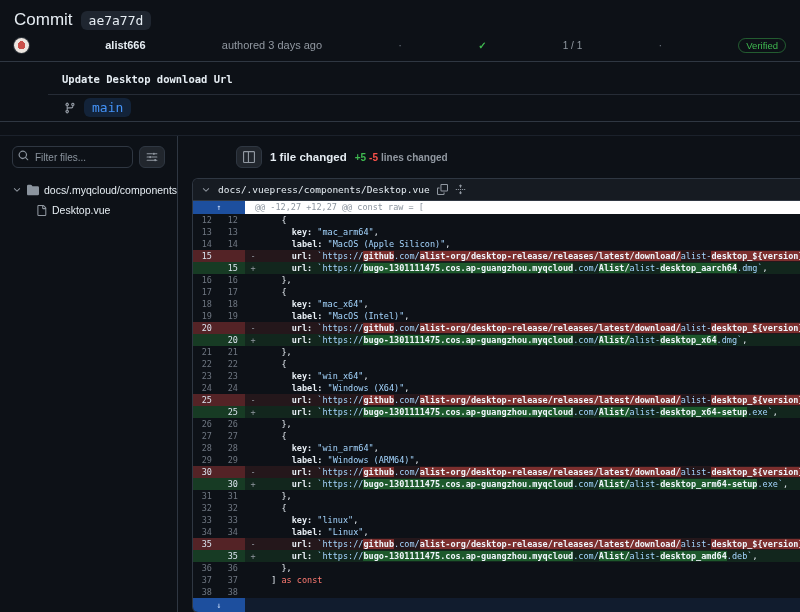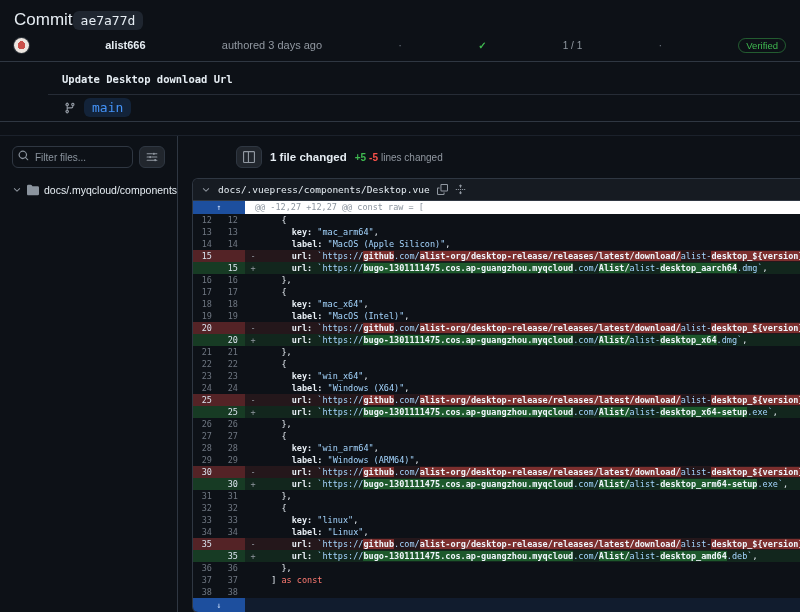--- a/index.html
+++ b/index.html
@@ -5,21 +5,21 @@
   * { margin:0; padding:0; box-sizing:border-box; }
   html,body { width:800px; height:612px; overflow:hidden; }
   body {
     background:#0d1117;
     color:#e6edf3;
     font-family:"Liberation Sans", sans-serif;
   }
 
   
   .commit-header { padding:8px 14px 0 14px; }
-  .commit-title { font-size:17px; font-weight:400; color:#e6edf3; display:flex; align-items:center; height:24px; }
+  .commit-title { font-size:17px; font-weight:400; color:#e6edf3; display:flex; align-items:center; gap:8px; height:24px; }
   .sha-chip { font-family:"DejaVu Sans Mono", monospace; font-size:13px; background:#1f2630; padding:2px 8px; border-radius:6px; color:#e6edf3; }
   .author-row { display:flex; align-items:center; gap:5px; margin-top:4px; height:18px; font-size:11px; color:#9198a1;justify-content:space-between; }
   .avatar { width:15px; height:15px; border-radius:50%; background:radial-gradient(circle at 50% 48%, #c9504a 0 37%, #ece6e1 37% 100%); box-shadow:0 0 0 1px #30363d; flex:0 0 auto; }
   .author-name { font-weight:700; color:#e6edf3; font-size:11px; }
   .sep { color:#6e7681; }
   .check-glyph { color:#3fb950; font-size:10px; font-weight:700; }
   .checks-count { font-size:10px; color:#9198a1; }
   .verified-badge { font-size:9.5px; color:#3fb950; border:1px solid rgba(63,185,80,0.45); border-radius:999px; padding:1px 7px; line-height:11px; }
 
   
@@ -46,21 +46,21 @@
   .tree-chevron { width:10px; height:10px; color:#9198a1; flex:0 0 auto; }
   .tree-folder { width:12px; height:12px; color:#8b949e; flex:0 0 auto; }
   .tree-file { width:11px; height:11px; color:#9198a1; flex:0 0 auto; }
 
   
   .diff-main { flex:1; padding:10px 0 0 14px; min-width:0; }
   .diff-toolbar { display:flex; align-items:center; gap:8px; height:22px;padding-left:44px; }
   .files-changed { font-size:11.5px; font-weight:700; color:#e6edf3; }
   .adds { color:#3fb950; font-size:10px; font-weight:700; }
   .dels { color:#f85149; font-size:10px; font-weight:700; }
-  .lines-changed { color:#9198a1; font-size:10px; }
+  .lines-changed { color:#9198a1; font-size:10px;font-weight:bold; }
 
   .file-container { margin-top:10px; border:1px solid #2f3742; border-right:none; border-radius:6px 0 0 6px; overflow:hidden; }
   .file-header { height:22px; background:#161b22; border-bottom:1px solid #2f3742; display:flex; align-items:center; gap:7px; padding:0 8px; }
   .fh-chevron { width:10px; height:10px; color:#9198a1; cursor:pointer; }
   .file-path { font-family:"DejaVu Sans Mono", monospace; font-size:9.5px; color:#e6edf3; cursor:pointer; }
   .fh-icon { width:11px; height:11px; color:#9198a1; cursor:pointer; }
 
   .diff-table { font-family:"DejaVu Sans Mono", monospace; font-size:8.5px; }
   .hunk-row { display:grid; grid-template-columns:52px 1fr; height:13px; }
   .expand-btn { background:#1d4f9e; color:#cfe1ff; display:flex; align-items:center; justify-content:center; font-size:8px; line-height:13px; cursor:pointer; }
@@ -137,20 +137,26 @@
     <div class="file-tree">
       <div class="tree-row">
         <svg class="tree-chevron" viewBox="0 0 16 16" fill="currentColor">
             <path d="M12.78 5.22a.749.749 0 0 1 0 1.06l-4.25 4.25a.749.749 0 0 1-1.06 0L3.22 6.28a.749.749 0 1 1 1.06-1.06L8 8.939l3.72-3.719a.749.749 0 0 1 1.06 0Z"></path>
           </svg>
         <svg class="tree-folder" viewBox="0 0 16 16" fill="currentColor">
             <path d="M1.75 1A1.75 1.75 0 0 0 0 2.75v10.5C0 14.216.784 15 1.75 15h12.5A1.75 1.75 0 0 0 16 13.25v-8.5A1.75 1.75 0 0 0 14.25 3H7.5a.25.25 0 0 1-.2-.1l-.9-1.2C6.07 1.26 5.55 1 5 1H1.75Z"></path>
           </svg>
         <span>docs/.myqcloud/components</span>
       </div>
+      <div class="tree-row indent">
+        <svg class="tree-file" viewBox="0 0 16 16" fill="currentColor">
+            <path d="M2 1.75C2 .784 2.784 0 3.75 0h6.586c.464 0 .909.184 1.237.513l2.914 2.914c.329.328.513.773.513 1.237v9.586A1.75 1.75 0 0 1 13.25 16h-9.5A1.75 1.75 0 0 1 2 14.25Zm1.75-.25a.25.25 0 0 0-.25.25v12.5c0 .138.112.25.25.25h9.5a.25.25 0 0 0 .25-.25V6h-2.75A1.75 1.75 0 0 1 9 4.25V1.5Zm6.75.062V4.25c0 .138.112.25.25.25h2.688l-.011-.013-2.914-2.914-.013-.011Z"></path>
+          </svg>
+        <span>Desktop.vue</span>
+      </div>
     </div>
   </div>
 
   <div class="diff-main">
     <div class="diff-toolbar">
       <span class="icon-btn">
         <svg viewBox="0 0 16 16" fill="currentColor">
             <path d="M1.75 0h12.5C15.216 0 16 .784 16 1.75v12.5A1.75 1.75 0 0 1 14.25 16H1.75A1.75 1.75 0 0 1 0 14.25V1.75C0 .784.784 0 1.75 0ZM1.5 1.75v12.5c0 .138.112.25.25.25H6.5v-13H1.75a.25.25 0 0 0-.25.25ZM8 1.5v13h6.25a.25.25 0 0 0 .25-.25V1.75a.25.25 0 0 0-.25-.25Z"></path>
           </svg>
       </span>

